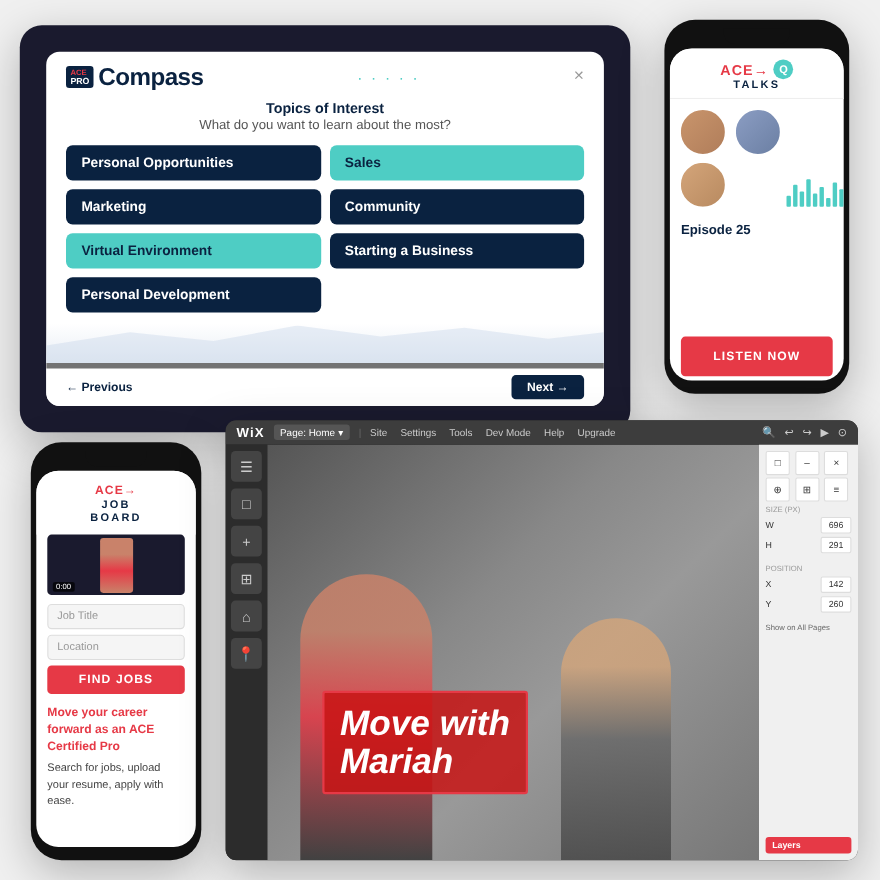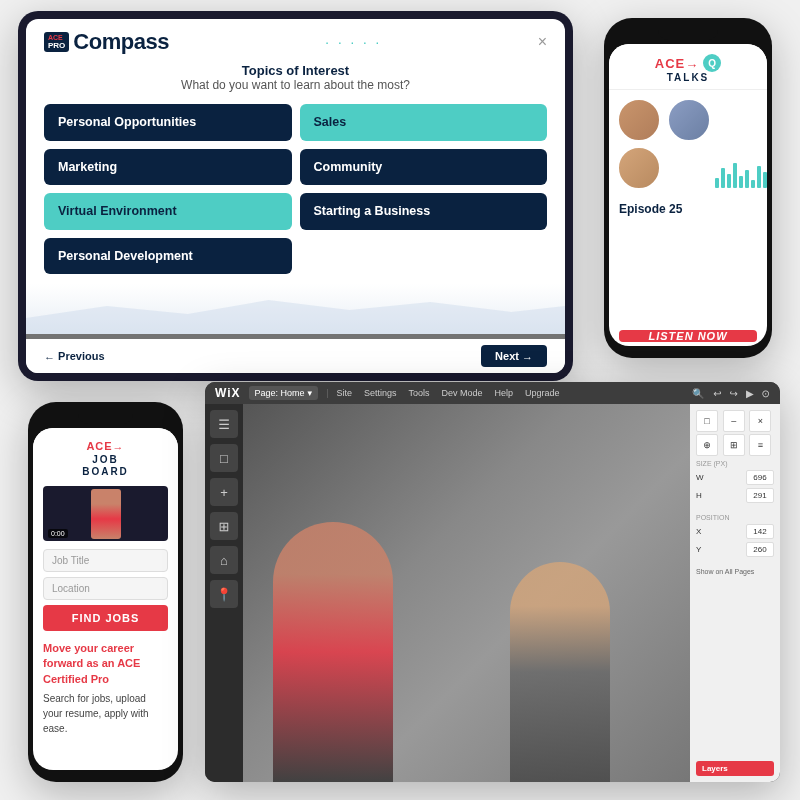--- a/index.html
+++ b/index.html
@@ -8,27 +8,27 @@
       height: 800px;
       background: #f0f0f0;
       font-family: -apple-system, BlinkMacSystemFont, 'Segoe UI', sans-serif;
       overflow: hidden;
       position: relative;
     }
 
     
     .tablet {
       position: absolute;
-      top: 11px;
+      top: 23px;
       left: 18px;
       width: 555px;
       height: 370px;
       background: #1a1a2e;
       border-radius: 20px;
-      padding: 8px;
+      padding: 24px;
       box-shadow: 0 8px 30px rgba(0,0,0,0.35);
     }
     .tablet-screen {
       background: #fff;
       border-radius: 12px;
       width: 100%;
       height: 100%;
       overflow: hidden;
       position: relative;
       display: flex;
@@ -260,27 +260,26 @@
       font-size: 10px;
       color: #4ecdc4;
       font-weight: 600;
       line-height: 1.4;
     }
     .listen-now-btn {
       background: #e63946;
       color: #fff;
       font-size: 11px;
       font-weight: 800;
-      padding: 0;
+      padding: 12px;
       text-align: center;
       letter-spacing: 1px;
       margin: 4px 10px;
       border-radius: 4px;
       cursor: pointer;
-      font-style: italic;
     }
 
     
     .phone-left {
       position: absolute;
       bottom: 18px;
       left: 28px;
       width: 155px;
       height: 380px;
       background: #111;
@@ -714,20 +713,26 @@
       <div class="wix-tool">□</div>
       <div class="wix-tool">+</div>
       <div class="wix-tool">⊞</div>
       <div class="wix-tool">⌂</div>
       <div class="wix-tool">📍</div>
     </div>
     <div class="wix-canvas">
       <div class="wix-gym-bg"></div>
       <div class="wix-gym-person1"></div>
       <div class="wix-gym-person2"></div>
+      <div class="wix-text-overlay">
+        <h2>
+          <span>Move with</span><br>
+          <span>Mariah</span>
+        </h2>
+      </div>
     </div>
     <div class="wix-right-panel">
       <div class="wix-right-icons">
         <div class="wix-right-icon">□</div>
         <div class="wix-right-icon">–</div>
         <div class="wix-right-icon">×</div>
         <div class="wix-right-icon">⊕</div>
         <div class="wix-right-icon">⊞</div>
         <div class="wix-right-icon">≡</div>
       </div>

